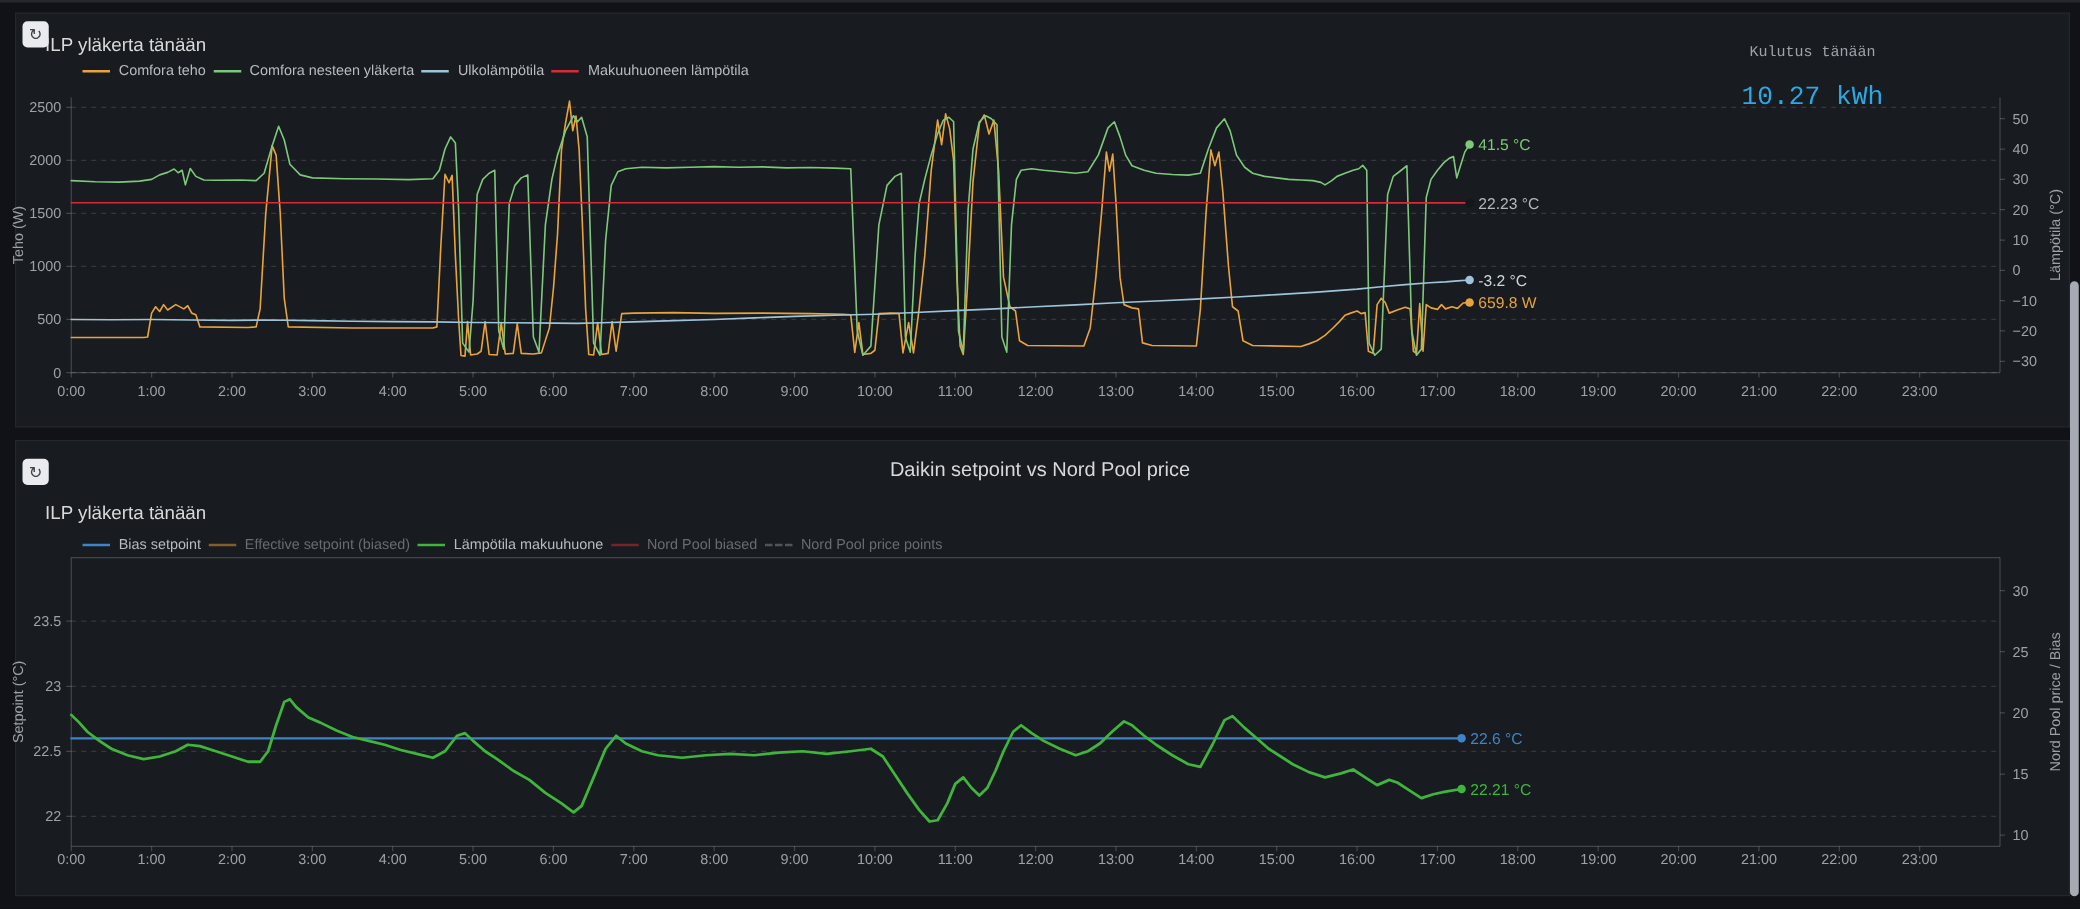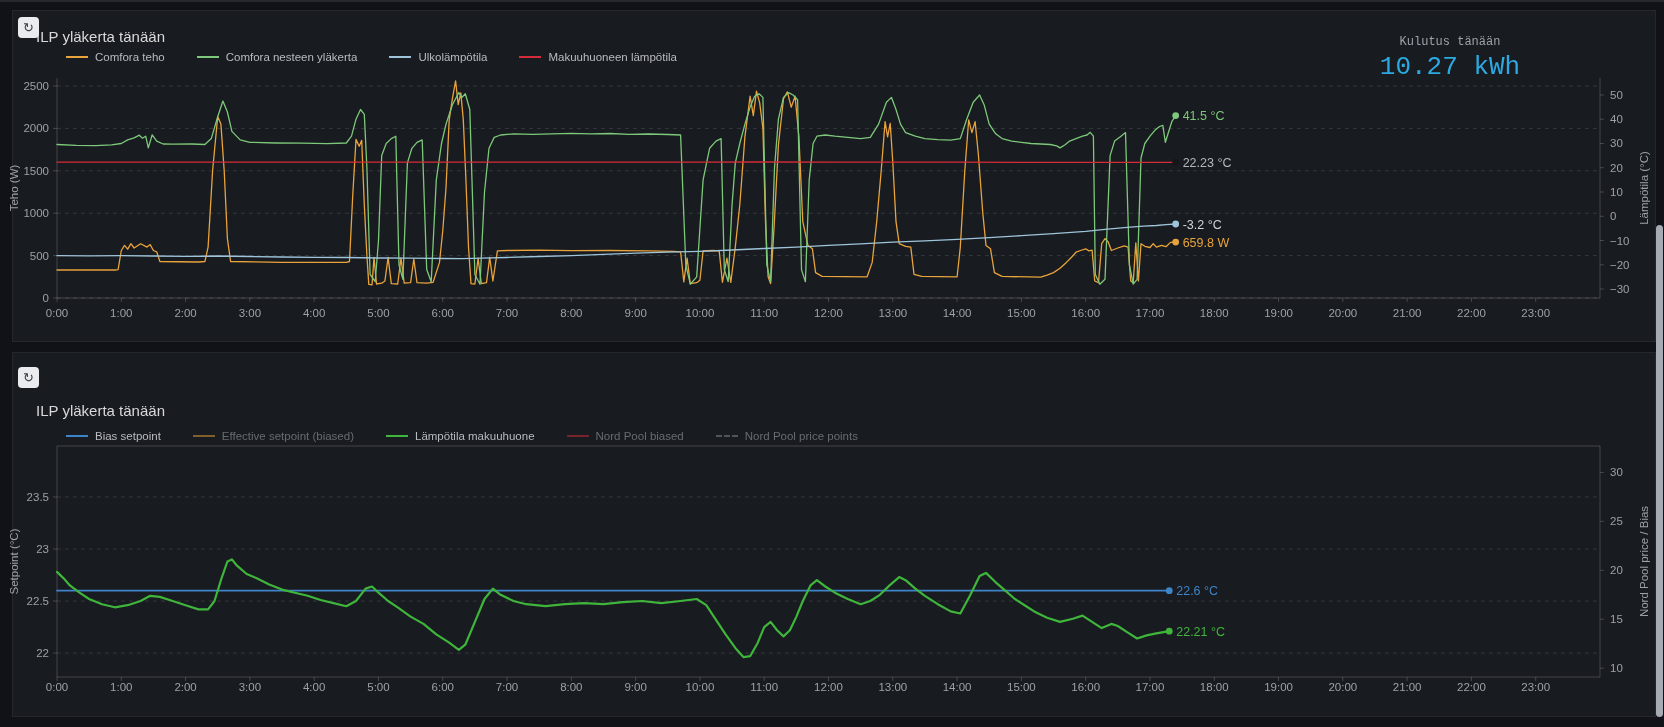--- a/index.html
+++ b/index.html
@@ -5,30 +5,30 @@
   html,body{margin:0;padding:0;background:#0b0c0e;}
   #screen{position:relative;width:1664px;height:727px;background:#111217;overflow:hidden;
           font-family:"Liberation Sans", sans-serif; -webkit-font-smoothing:antialiased;}
   .panel{position:absolute;background:#181b1f;border:1px solid rgba(204,204,220,0.07);box-sizing:border-box;}
   #panel1{left:12px;top:10px;width:1644px;height:332px;}
   #panel2{left:12px;top:352px;width:1644px;height:365px;}
   .refresh-btn{position:absolute;width:21px;height:21px;background:#e9ebee;border-radius:4px;
                color:#3d4148;font-size:13px;line-height:21px;text-align:center;cursor:pointer;z-index:5;}
   .panel-title{position:absolute;color:#d8d9da;font-size:15px;white-space:nowrap;z-index:4;}
   .big-title{position:absolute;left:0;width:1664px;text-align:center;color:#d8d9da;font-size:16px;z-index:4;}
-  .legend{position:absolute;display:flex;align-items:center;gap:32px;z-index:4;}
+  .legend{position:absolute;display:flex;align-items:center;gap:6px;z-index:4;}
   .legend-item{display:flex;align-items:center;gap:7px;cursor:pointer;white-space:nowrap;}
   .legend-item .swatch{width:22px;height:0;border-top:2px solid #888;}
   .legend-item .swatch.dashed{border-top-style:dashed;}
   .legend-item .lbl{font-size:11.5px;color:#b8bbc1;}
   .legend-item.dim .lbl{color:#686b71;}
   .legend-item.dim .swatch{opacity:0.5;}
   #stat{position:absolute;left:1375px;top:35px;width:150px;text-align:center;z-index:4;font-family:Liberation Mono, monospace;}
   #stat .stat-label{font-size:12px;color:#9da3ab;}
-  #stat .stat-value{font-size:26px;margin-top:3px;}
+  #stat .stat-value{font-size:21px;margin-top:18px;}
   svg.chart{position:absolute;left:0;z-index:2;}
   #scrollbar-thumb{position:absolute;right:1px;width:7px;background:#a6aab2;border-radius:3.5px;z-index:9;}
   .topline{position:absolute;left:0;top:0;width:1664px;height:2px;background:#26282d;}
 </style>
 </head>
 <body>
 
 <div id="screen">
   <div class="topline"></div>
 
@@ -156,20 +156,21 @@
       <polyline points="57.0,185.6 89.1,185.8 121.3,185.6 153.4,186.0 185.6,186.3 217.7,186.0 249.9,186.5 282.0,187.0 314.2,187.3 346.3,187.5 378.5,188.0 410.6,188.2 442.8,188.5 462.0,188.7 481.3,188.2 507.0,187.5 539.2,186.5 571.3,185.6 603.5,184.3 635.6,183.1 667.8,182.2 699.9,181.4 732.1,180.0 764.2,178.5 796.4,177.1 828.5,175.4 860.6,173.9 892.8,172.2 924.9,170.8 957.1,169.3 989.2,167.6 1021.4,165.7 1053.5,163.7 1085.7,161.3 1105.0,159.4 1124.2,157.7 1143.5,156.2 1156.4,155.5 1166.0,154.7 1175.7,154.0" fill="none" stroke="#9ec4da" stroke-width="1.3" stroke-linejoin="round" stroke-linecap="round"></polyline>
       <circle cx="1175.675" cy="154.01984564498346" r="3.4" fill="#9ec4da"></circle>
       <text x="1182.675" y="158.51984564498346" text-anchor="start" fill="#ccd6dd" font-size="12.5" font-family="&quot;Liberation Sans&quot;, sans-serif">-3.2 °C</text>
       <polyline points="57.0,92.2 185.6,92.2 314.2,92.2 442.8,92.2 571.3,92.2 699.9,92.2 764.2,92.0 828.5,92.2 892.8,92.2 957.1,92.2 1021.4,92.3 1085.7,92.3 1137.1,92.3 1175.7,92.3" fill="none" stroke="#d62c39" stroke-width="1.3" stroke-linejoin="round" stroke-linecap="round"></polyline>
       <circle cx="1175.675" cy="92.33737596471885" r="3.4" fill="#141619"></circle>
       <text x="1182.675" y="96.83737596471885" text-anchor="start" fill="#b4b7bd" font-size="12.5" font-family="&quot;Liberation Sans&quot;, sans-serif">22.23 °C</text>
     </svg>
 
   <div class="panel" id="panel2"></div>
   <div class="refresh-btn" style="left:18px;top:367px;">↻</div>
+  <div class="big-title" style="top:368px;">Daikin setpoint vs Nord Pool price</div>
   <div class="panel-title" style="left:36px;top:402px;">ILP yläkerta tänään</div>
   <div class="legend" id="legend2" style="left:66px;top:430px;">
       <span class="legend-item">
         <span class="swatch" style="border-top-color: rgb(63, 131, 200);"></span>
         <span class="lbl">Bias setpoint</span>
       </span>
       <span class="legend-item dim">
         <span class="swatch" style="border-top-color: rgb(232, 163, 60);"></span>
         <span class="lbl">Effective setpoint (biased)</span>
       </span>

